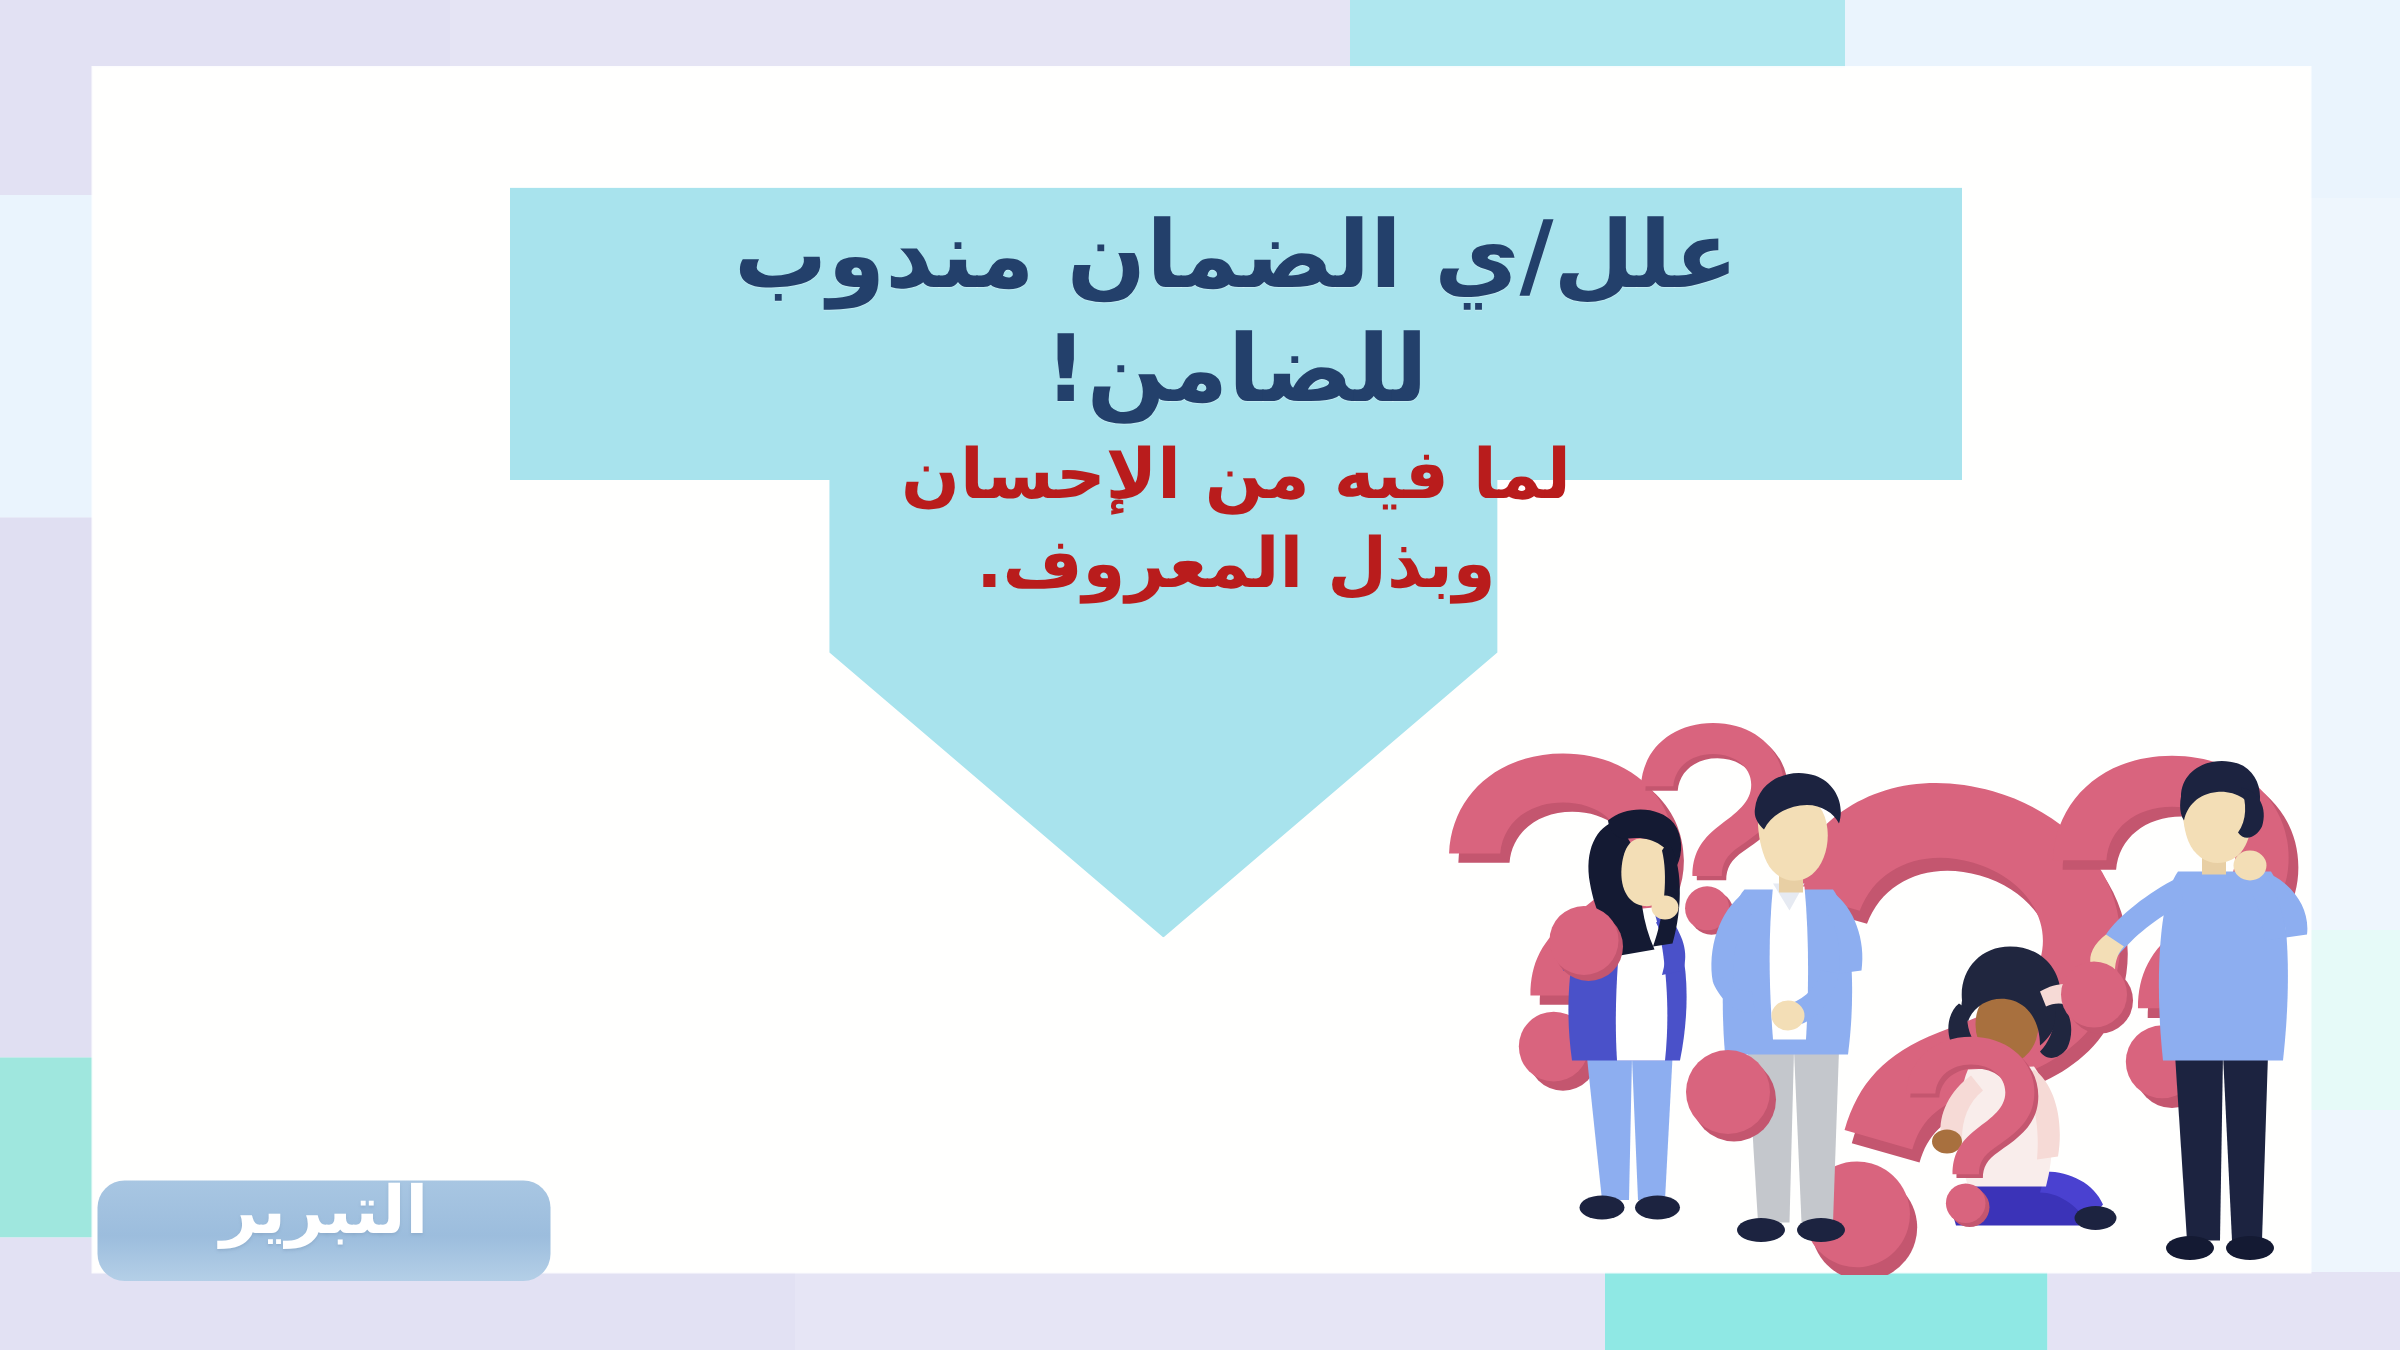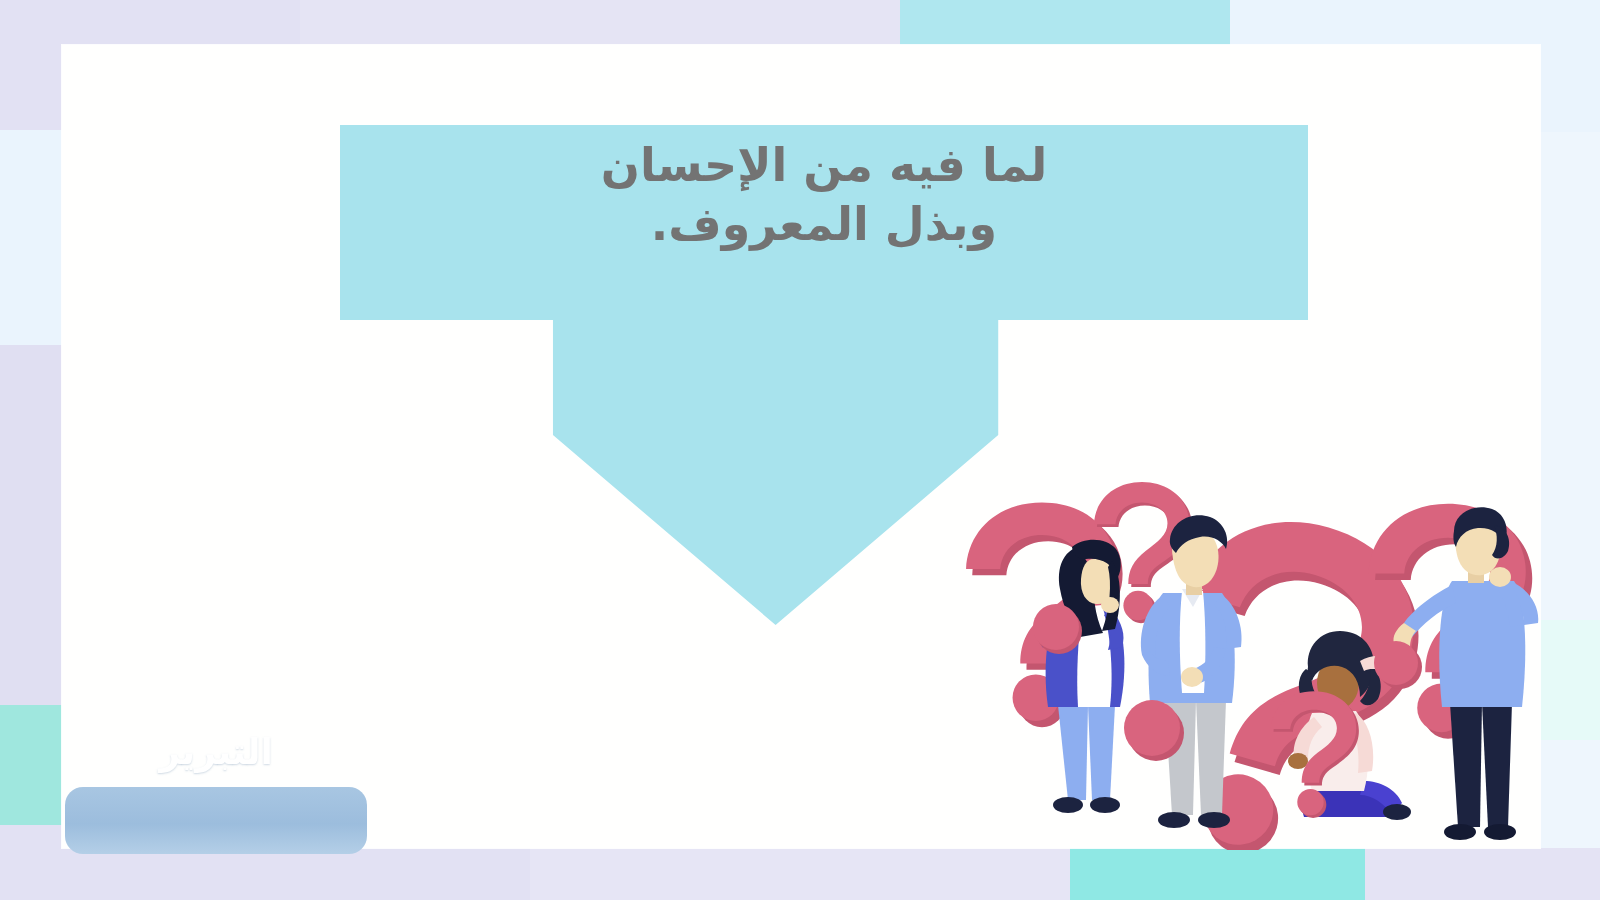--- a/index.html
+++ b/index.html
@@ -70,45 +70,45 @@
     color:#23406B;
     font-size:62px;
     font-weight:700;
     line-height:1.22;
     letter-spacing:0px;
     padding:0 18px;
     text-shadow:0 1px 0 rgba(255,255,255,.28);
   }
 
   #subtitle{
-    color:#737373;
+    color:#b91c1c;
     font-size:46px;
     font-weight:700;
     line-height:1.28;
     margin-top:4px;
     width:470px;
     margin-right:auto;
     margin-left:auto;
   }
 
   
   #logo-badge{
     position:absolute;
     left:65px; top:787px;
     width:302px; height:67px;
     background:linear-gradient(180deg,#A8C6E2 0%,#9CBDDD 55%,#B4CFE7 100%);
     border-radius:18px;
   }
   #logo-text{
     position:absolute;
-    left:65px; top:732px;
+    left:65px; top:783px;
     width:302px;
     text-align:center;
     color:#FFFFFF;
-    font-size:36px;
+    font-size:44px;
     font-weight:700;
     line-height:1.12;
     direction:rtl;
     text-shadow:0 1px 2px rgba(120,150,180,.35);
   }
 
   
   #illustration{
     position:absolute;
     left:960px; top:455px;
@@ -135,20 +135,21 @@
   <div class="bg-block" id="bg-iceblue-right"></div>
   <div class="bg-block" id="bg-mint-right"></div>
 
   <div id="card"></div>
 
   <div id="banner-wrap">
     <div id="banner-shape"></div>
   </div>
 
   <div id="text-stack">
+    <div id="headline">علل/ي الضمان مندوب للضامن!</div>
     <div id="subtitle">لما فيه من الإحسان وبذل المعروف.</div>
   </div>
 
   <div id="logo-badge"></div>
   <div id="logo-text">
     <div>التبرير</div>
   </div>
 
   <div id="illustration">
     <svg viewBox="0 0 580 395" xmlns="http://www.w3.org/2000/svg">

